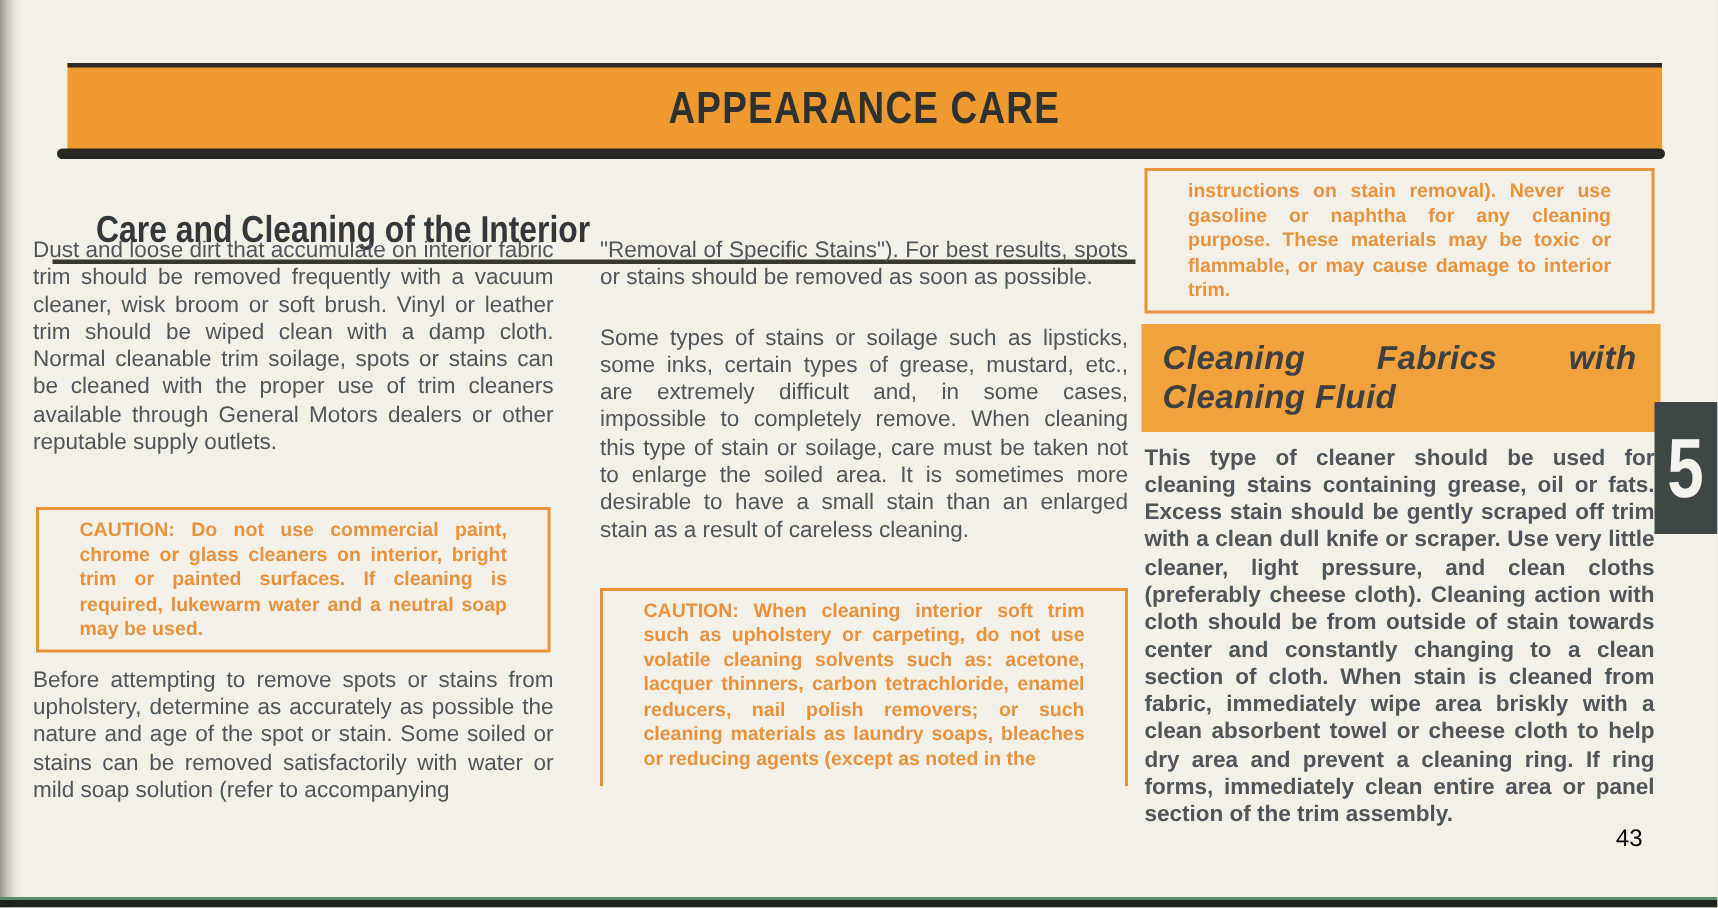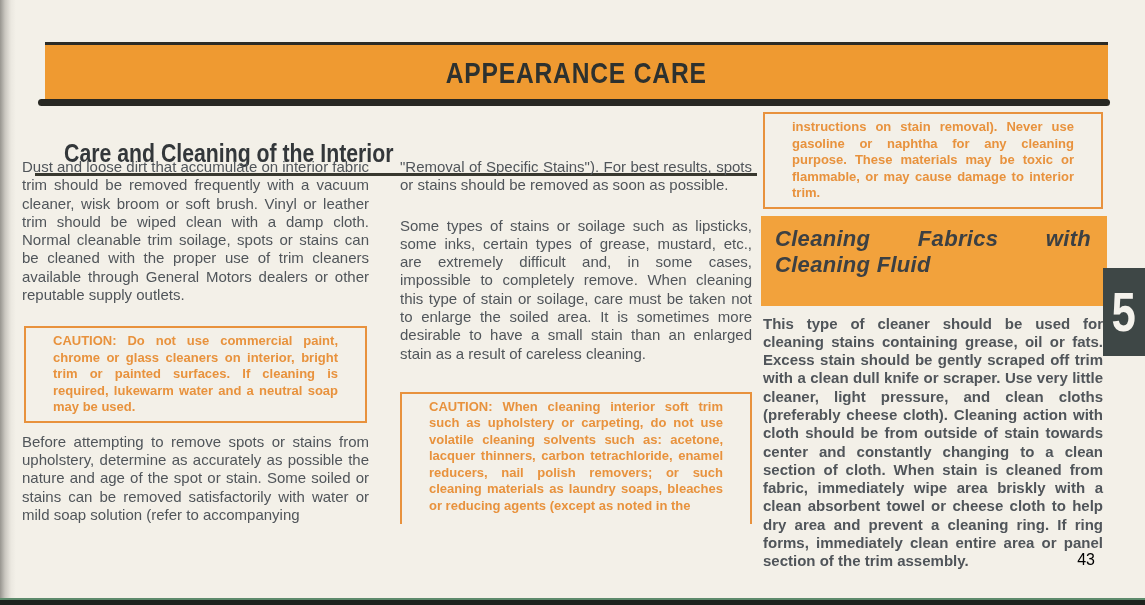--- a/index.html
+++ b/index.html
@@ -60,30 +60,30 @@
   .col-3 { left: 763px; top: 112px; width: 340px; }
   .para { margin: 0; }
   
   .caution-box {
     border: 2px solid #e8923d;
     color: #e8923d;
     font-weight: bold; font-size: 13px; line-height: 16.5px;
     text-align: justify;
     padding: 5px 27px;
   }
-  .caution-col1 { margin: 22px 2px 10px 2px; }
+  .caution-col1 { margin: 34px 2px 10px 2px; }
   .caution-col2 { margin-top: 29px; border-bottom: none; padding-bottom: 10px; }
   .caution-col3 { margin: 0; }
   .p2-col1 { margin-top: 10px; }
   .p2-col2 { margin-top: 22px; }
   
   .subhead-block {
     margin-top: 7px;
     background: #f2a23c;
-    padding: 10px 16px 28px 14px;
+    padding: 10px 16px 10px 14px;
     margin-left: -2px; margin-right: -4px;
   }
   .subhead-text {
     color: #3c4043; font-size: 22px; font-weight: bold; font-style: italic;
     line-height: 26px; letter-spacing: 0.3px;
     margin: 0;
   }
   .col3-para { margin-top: 9px; font-weight: bold; }
   
   .chapter-tab {

